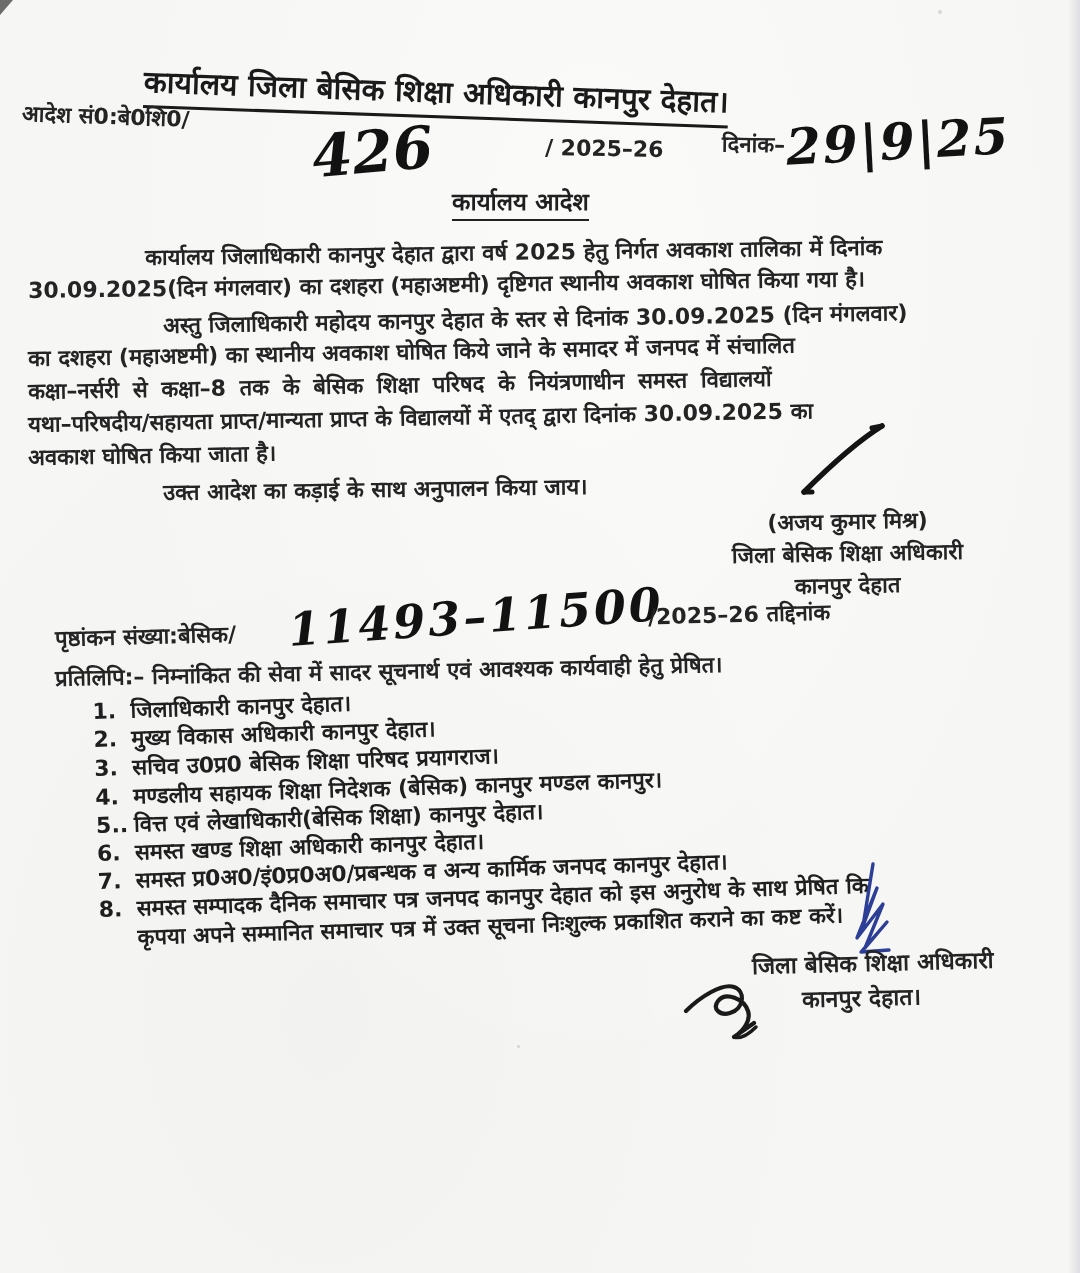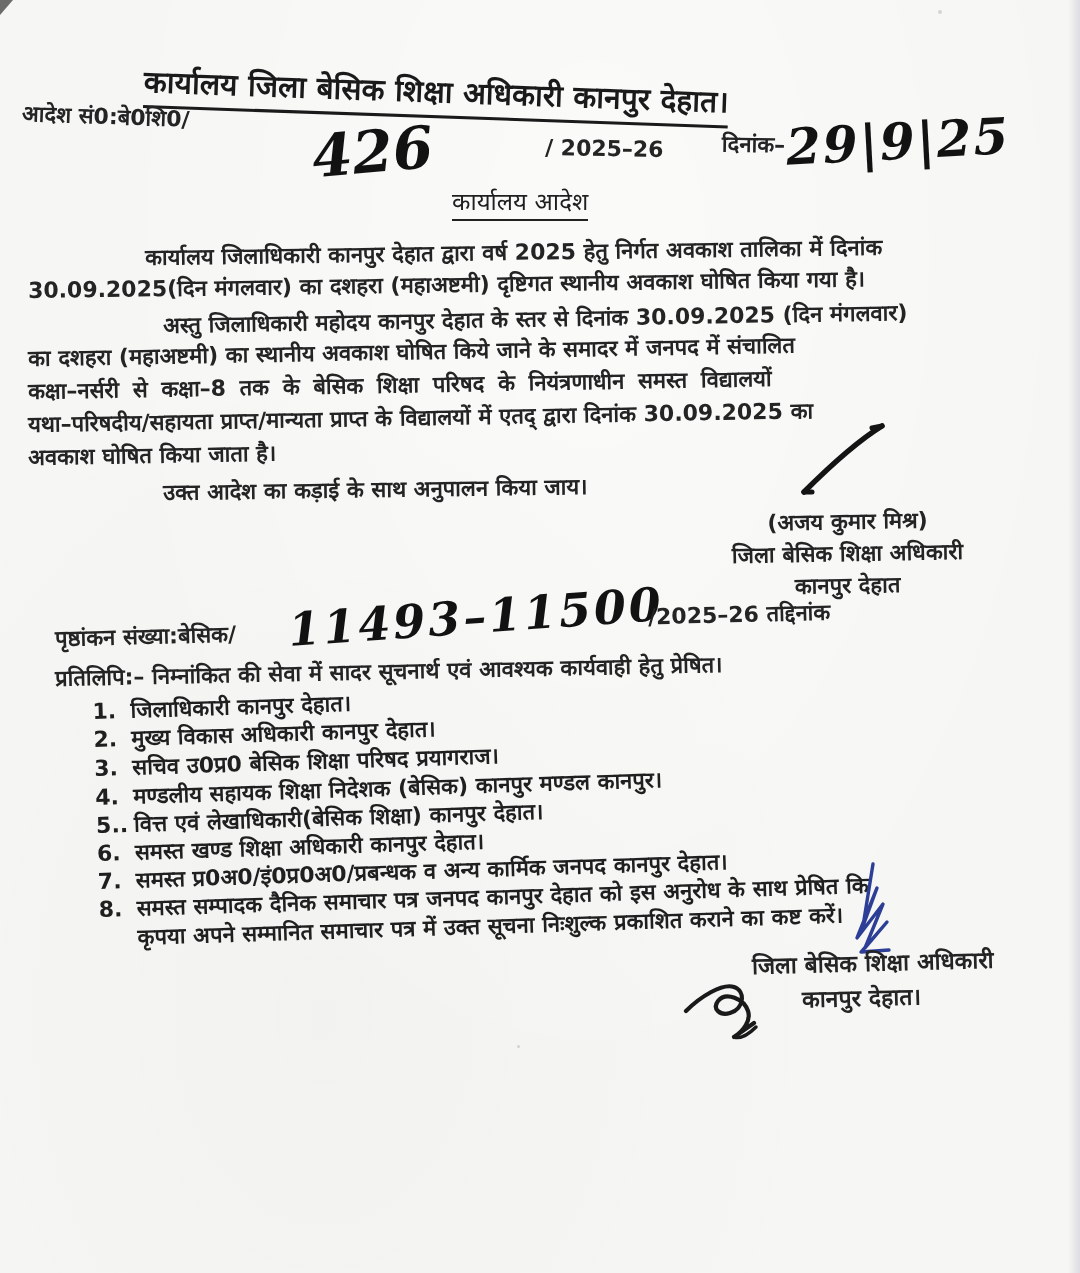--- a/index.html
+++ b/index.html
@@ -16,21 +16,21 @@
     color:#1f1f1f;
   }
   .abs{position:absolute;white-space:nowrap;}
   .printed{font-weight:bold;font-size:22px;color:#242424;}
   .hand{font-family:"DejaVu Serif","Liberation Serif",serif;font-style:italic;font-weight:bold;color:#121212;}
   .title{
     font-size:30px;font-weight:bold;color:#1a1a1a;
     border-bottom:3px solid #1a1a1a;padding-bottom:4px;
   }
   .subject{
-    font-size:24px;font-weight:normal;
+    font-size:24px;font-weight:bold;
     border-bottom:2px solid #222;padding-bottom:2px;
   }
   .edge-right{
     position:absolute;top:0;right:0;width:12px;height:100%;
     background:linear-gradient(to right, rgba(0,0,0,0), #dddde3);
   }
   .corner-mark{
     position:absolute;top:0;left:0;width:13px;height:15px;
     background:#4a4a48;
     clip-path:polygon(0 0,100% 0,55% 45%,0 100%);

